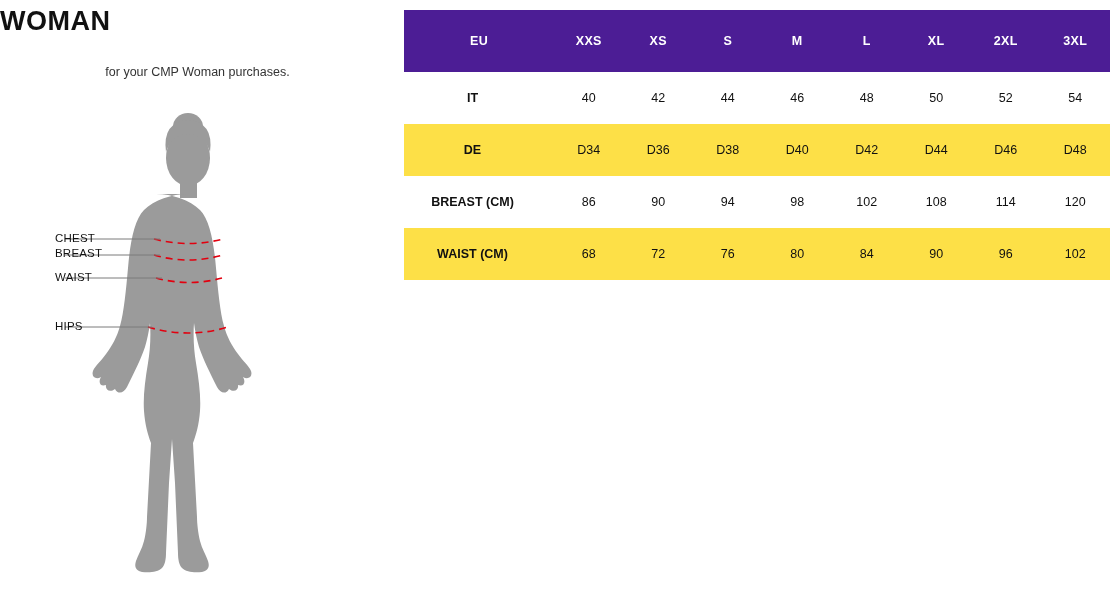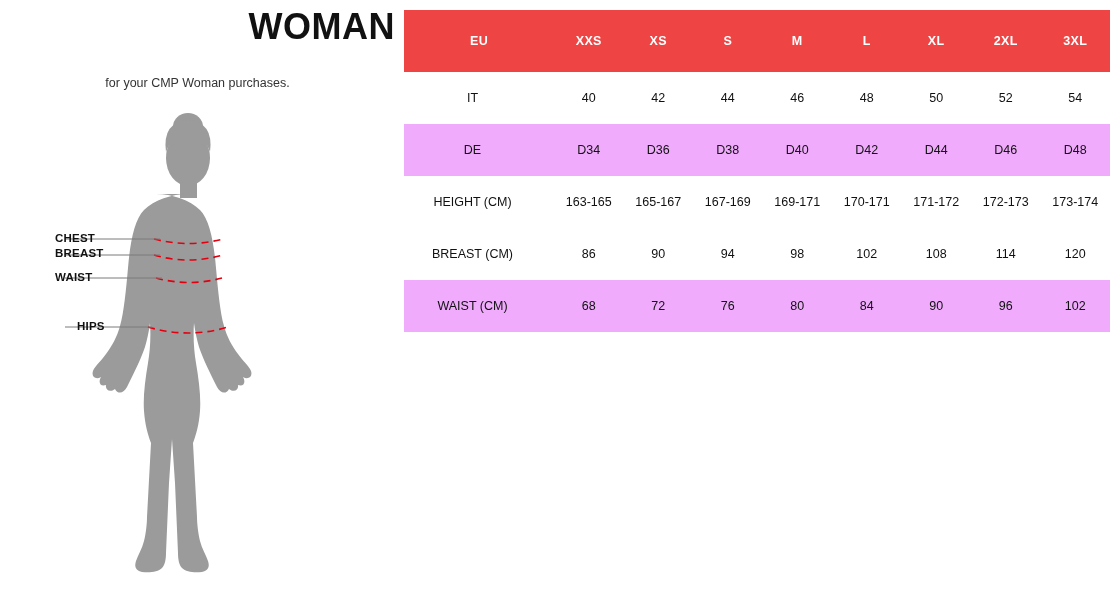--- a/index.html
+++ b/index.html
@@ -22,22 +22,22 @@
 
   
   .left-panel {
     position: absolute;
     left: 0;
     top: 0;
     width: 395px;
     height: 590px;
   }
   .title {
-    text-align: right;
-    font-size: 36px;
+    text-align: left;
+    font-size: 27px;
     font-weight: bold;
     letter-spacing: 0.5px;
     margin: 6px 0 8px 0;
     color: #111;
   }
   .subtitle {
     text-align: center;
     font-size: 12.5px;
     line-height: 17px;
     color: #333;
@@ -51,75 +51,75 @@
     height: 470px;
   }
   .figure-svg {
     position: absolute;
     left: 40px;
     top: 0;
   }
   .measure-label {
     position: absolute;
     font-size: 11.5px;
-    font-weight: bold;
+    font-weight: normal;
     color: #111;
     letter-spacing: 0.2px;
     white-space: nowrap;
   }
   .lbl-chest  { left: 55px;  top: 124px; }
   .lbl-breast { left: 55px;  top: 139px; }
   .lbl-waist  { left: 55px;  top: 163px; text-align: right; }
-  .lbl-hips   { left: 55px;  top: 212px; margin-left: 22px; }
+  .lbl-hips   { left: 55px;  top: 212px; }
 
   
   .table-wrap {
     position: absolute;
     left: 404px;
     top: 10px;
     width: 706px;
   }
   table.size-table {
     border-collapse: collapse;
     width: 706px;
     table-layout: fixed;
   }
   table.size-table th.head-cell,
   table.size-table td {
     text-align: center;
     font-size: 12.5px;
     color: #111;
   }
   thead tr {
-    background: #ef4444;
+    background: #4c1d95;
     text-align: center;
   }
   thead th {
     color: #ffffff;
     font-weight: bold;
     font-size: 12.5px;
     height: 60px;
     letter-spacing: 0.4px;
   }
   thead th.row-label-head {
     width: 148px;
   }
   tbody td {
     height: 50px;
   }
   tbody tr.odd-row {
     background: #ffffff;
   }
   tbody tr.even-row {
-    background: #f0abfc;
+    background: #fde047;
   }
   td.row-label {
     text-align: right;
     padding-right: 14px;
-    font-weight: normal;
+    font-weight: bold;
     font-size: 12.5px;
     color: #111;
     width: 148px;
   }
 </style>
 </head>
 <body>
 
 <div class="page">
 
@@ -243,31 +243,20 @@
           <td>D34</td>
           <td>D36</td>
           <td>D38</td>
           <td>D40</td>
           <td>D42</td>
           <td>D44</td>
           <td>D46</td>
           <td>D48</td>
         </tr>
 
-        <tr class="odd-row">
-          <td class="row-label">HEIGHT (CM)</td>
-          <td>163-165</td>
-          <td>165-167</td>
-          <td>167-169</td>
-          <td>169-171</td>
-          <td>170-171</td>
-          <td>171-172</td>
-          <td>172-173</td>
-          <td>173-174</td>
-        </tr>
 
 
         <tr class="odd-row">
           <td class="row-label">BREAST (CM)</td>
           <td>86</td>
           <td>90</td>
           <td>94</td>
           <td>98</td>
           <td>102</td>
           <td>108</td>

